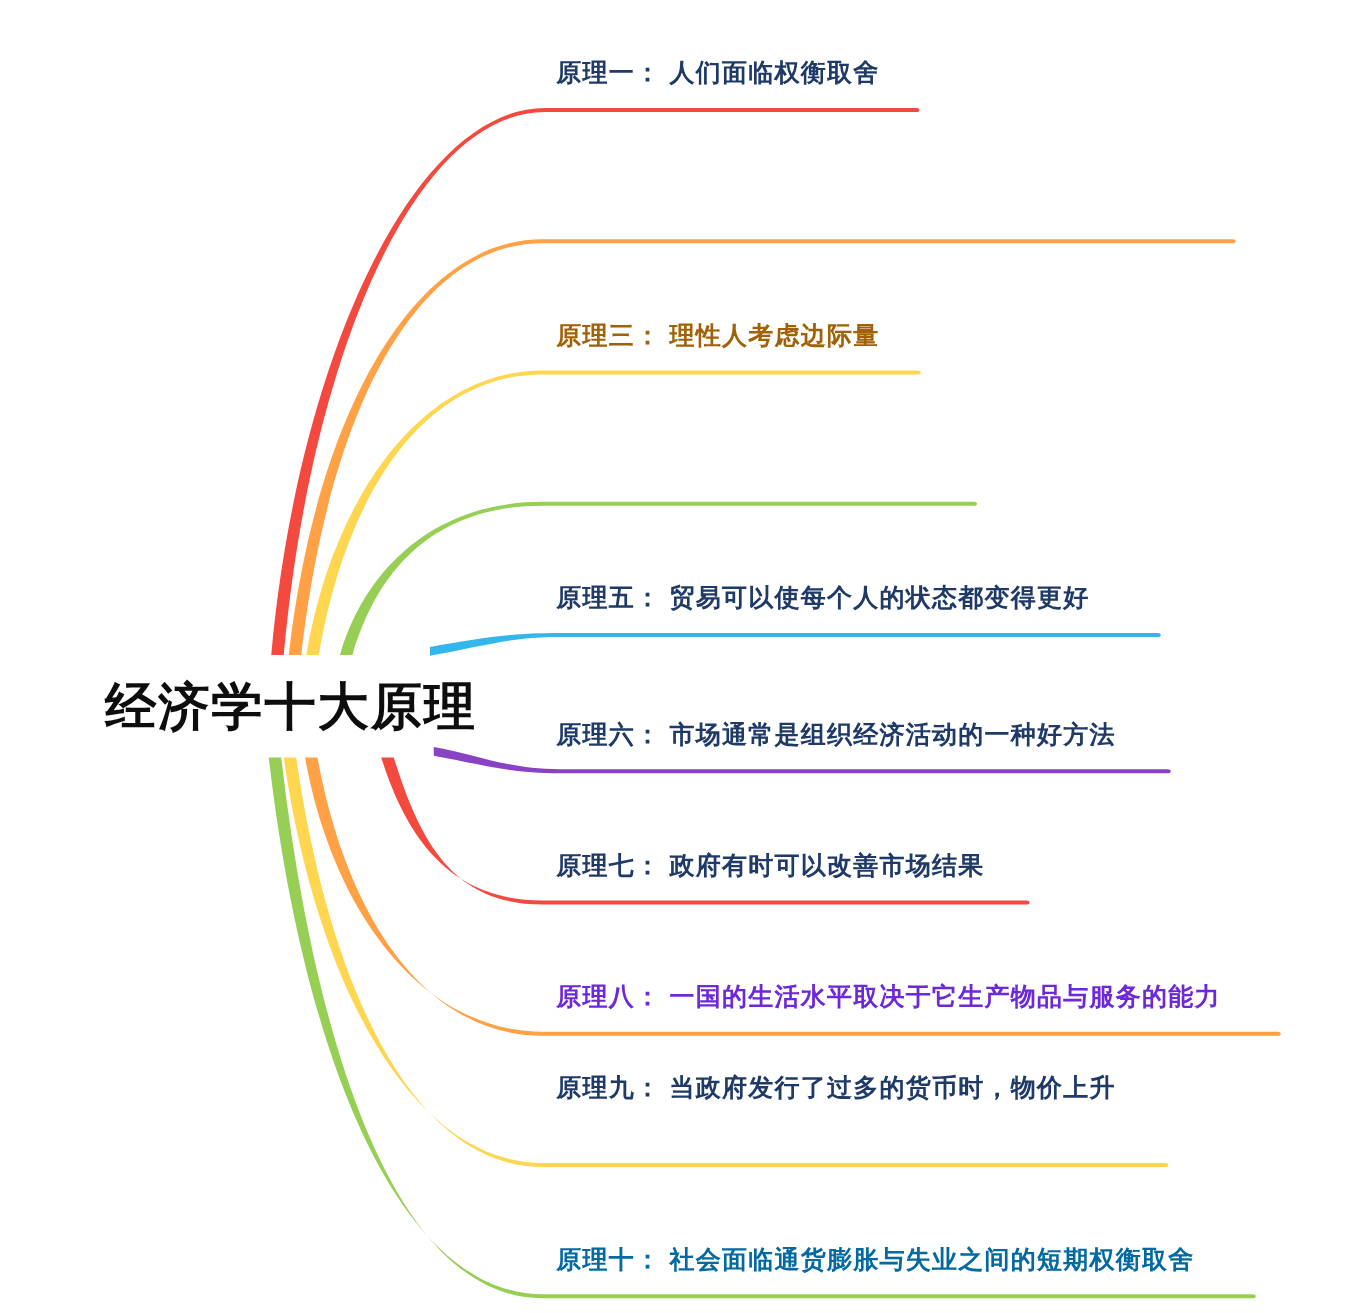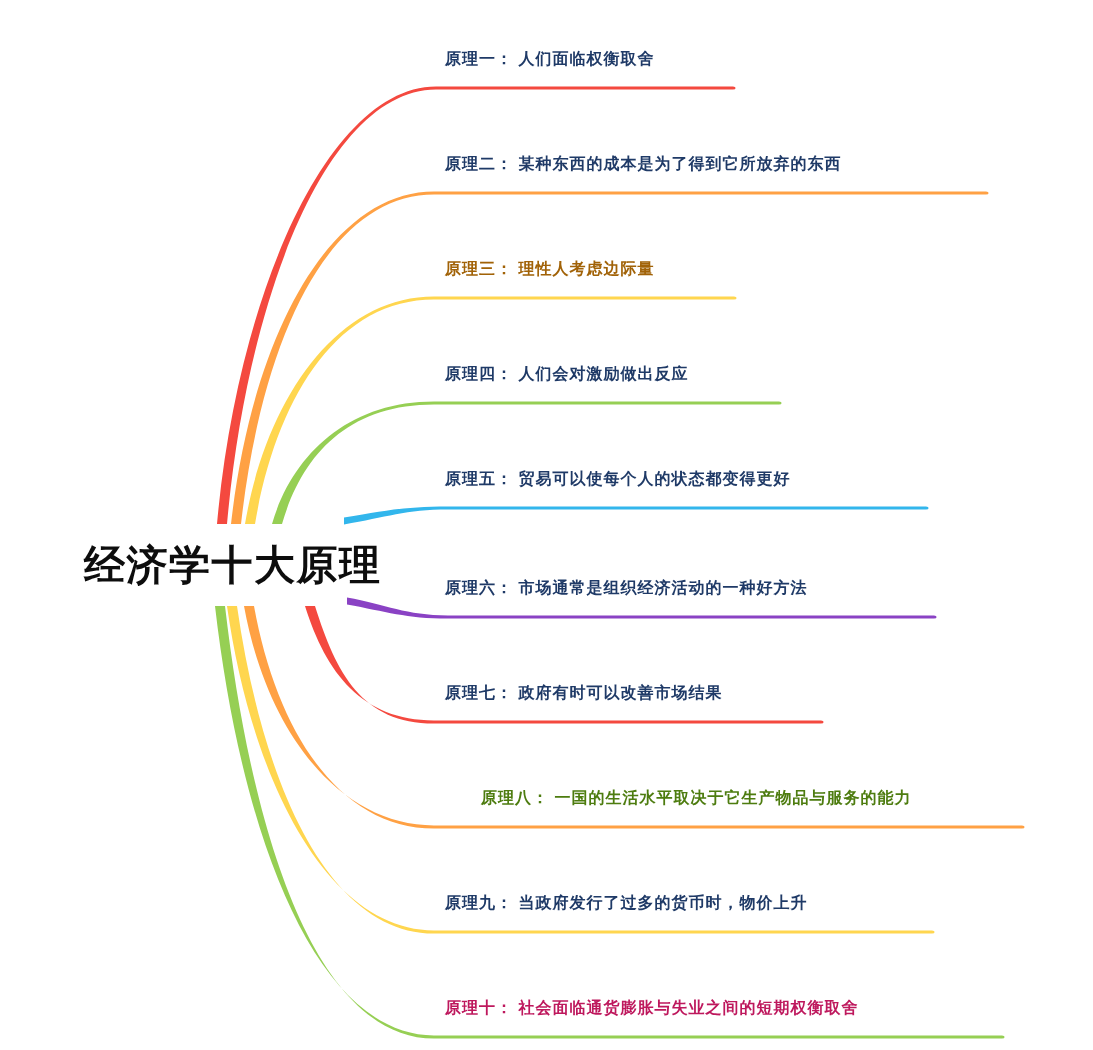--- a/index.html
+++ b/index.html
@@ -29,21 +29,21 @@
     top: 538px;
     font-size: 41px;
     font-weight: 800;
     letter-spacing: 1.5px;
     color: #0d0d0d;
     white-space: nowrap;
     cursor: pointer;
   }
   .branch-label {
     position: absolute;
-    font-size: 16px;
+    font-size: 20px;
     font-weight: 700;
     letter-spacing: 1px;
     color: #1f3a67;
     white-space: nowrap;
     line-height: 30px;
     cursor: pointer;
   }
 </style>
 </head>
 <body>
@@ -58,22 +58,20 @@
       <path d="M 347 597.5 C 386 604.5, 406 615.4, 448 615.4 L 934 615.4 Q 936.6 615.4 936.6 617 Q 936.6 618.6 934 618.6 L 448 618.6 C 406 618.6, 386 611.5, 347 604.5 Z" fill="#8a42c4"></path>
       <path d="M 305 606 C 326 673, 362 720.4, 434 720.4 L 821 720.4 Q 823.6 720.4 823.6 722 Q 823.6 723.6 821 723.6 L 434 723.6 C 362 723.6, 336 673, 315 606 Z" fill="#f4493f"></path>
       <path d="M 244 606 C 267 733, 340 825.4, 434 825.4 L 1022 825.4 Q 1024.6 825.4 1024.6 827 Q 1024.6 828.6 1022 828.6 L 434 828.6 C 340 828.6, 277 733, 254 606 Z" fill="#ffa144"></path>
       <path d="M 227 606 C 253 788, 330 930.4, 434 930.4 L 932 930.4 Q 934.6 930.4 934.6 932 Q 934.6 933.6 932 933.6 L 434 933.6 C 330 933.6, 263 788, 237 606 Z" fill="#ffd64f"></path>
       <path d="M 215 606 C 243 848, 320 1035.4, 434 1035.4 L 1002 1035.4 Q 1004.6 1035.4 1004.6 1037 Q 1004.6 1038.6 1002 1038.6 L 434 1038.6 C 320 1038.6, 253 848, 225 606 Z" fill="#96cf54"></path>
     </svg>
 
   <div class="root-topic" style="color: rgb(13, 13, 13);">经济学十大原理</div>
 
 <div class="branch-label" style="left: 445px; top: 44px; color: rgb(31, 58, 103);">原理一： 人们面临权衡取舍</div>
-    <div class="branch-label" style="left: 445px; top: 149px; color: rgb(31, 58, 103);">原理二： 某种东西的成本是为了得到它所放弃的东西</div>
     <div class="branch-label" style="left: 445px; top: 254px; color: #a16207;">原理三： 理性人考虑边际量</div>
-    <div class="branch-label" style="left: 445px; top: 359px; color: rgb(31, 58, 103);">原理四： 人们会对激励做出反应</div>
     <div class="branch-label" style="left: 445px; top: 573px; color: rgb(31, 58, 103);">原理六： 市场通常是组织经济活动的一种好方法</div>
     <div class="branch-label" style="left: 445px; top: 464px; color: rgb(31, 58, 103);">原理五： 贸易可以使每个人的状态都变得更好</div>
     <div class="branch-label" style="left: 445px; top: 678px; color: rgb(31, 58, 103); text-align: right;">原理七： 政府有时可以改善市场结果</div>
-    <div class="branch-label" style="left: 445px; top: 783px; color: #4d7c0f; margin-left: 36px;">原理八： 一国的生活水平取决于它生产物品与服务的能力</div>
-    <div class="branch-label" style="left: 445px; top: 888px; color: rgb(31, 58, 103);">原理九： 当政府发行了过多的货币时，物价上升</div>
-    <div class="branch-label" style="left: 445px; top: 993px; color: #be185d; text-align: center;">原理十： 社会面临通货膨胀与失业之间的短期权衡取舍</div>
+    <div class="branch-label" style="left: 445px; top: 783px; color: #6d28d9;">原理八： 一国的生活水平取决于它生产物品与服务的能力</div>
+    <div class="branch-label" style="left: 445px; top: 856px; color: rgb(31, 58, 103);">原理九： 当政府发行了过多的货币时，物价上升</div>
+    <div class="branch-label" style="left: 445px; top: 993px; color: #0369a1; text-align: center;">原理十： 社会面临通货膨胀与失业之间的短期权衡取舍</div>
   </div>
 
 </body></html>

